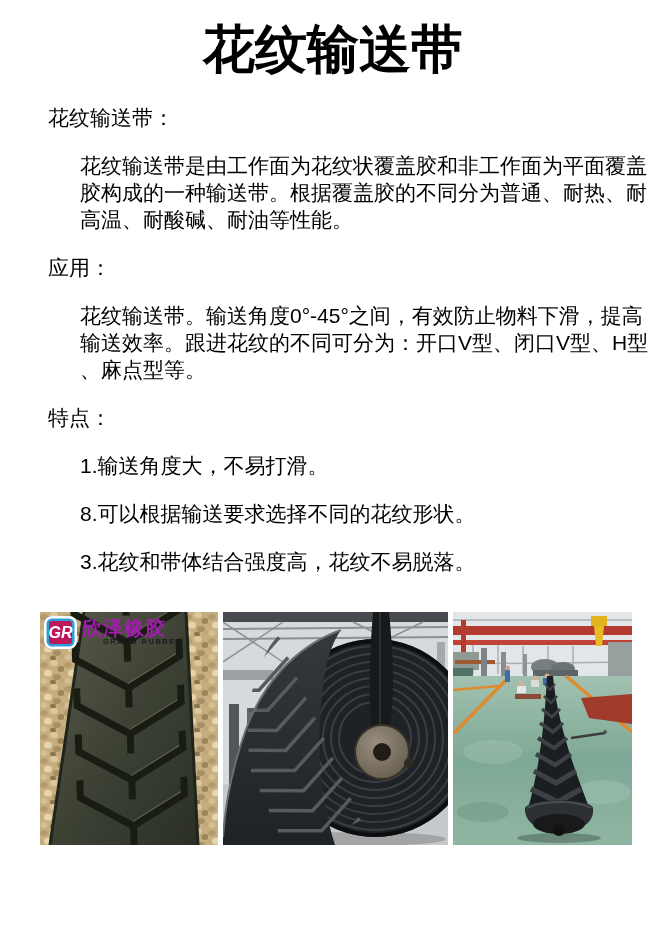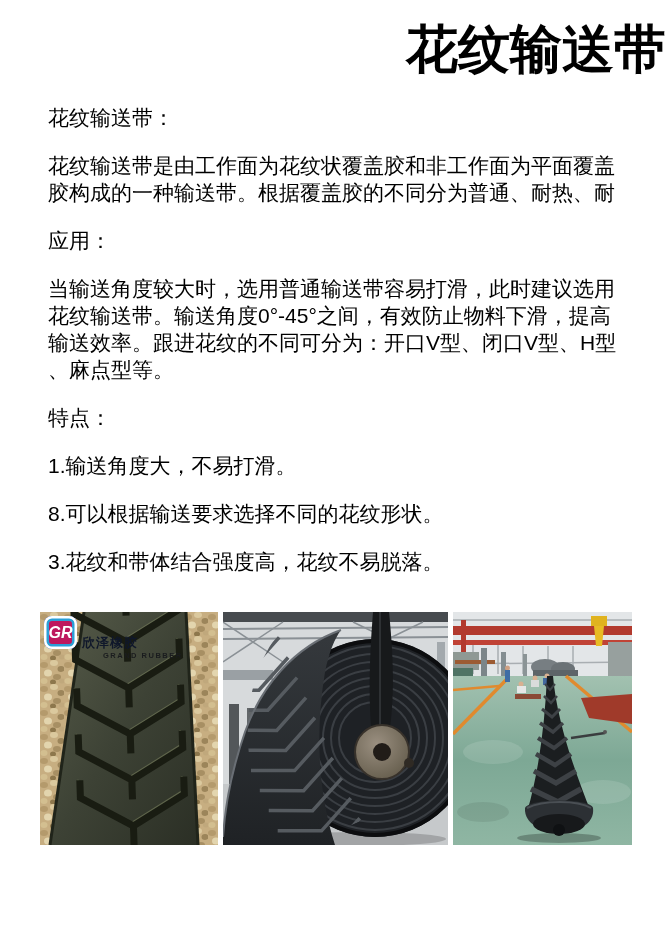--- a/index.html
+++ b/index.html
@@ -2,60 +2,60 @@
 <html><head>
 <meta charset="utf-8">
 <style>
   html,body{margin:0;padding:0;}
   body{
     width:666px;height:930px;background:#ffffff;overflow:hidden;
     font-family:"Liberation Sans","DejaVu Sans",sans-serif;color:#000;
   }
   .title{
     margin:0;padding-top:17px;height:66px;
-    font-size:52px;line-height:64px;font-weight:700;text-align:right;
+    font-size:52px;line-height:64px;font-weight:700;text-align:center;
   }
   .content{padding:21px 24px 0 48px;font-size:21px;line-height:27px;}
   .lbl,.para{margin:0 0 21px 0;}
-  .ln{display:block;white-space:nowrap;}
+  .ln{display:block;white-space:nowrap;margin-left:32px;}
   .photos{display:flex;gap:5px;margin:37px 0 0 40px;}
   .photo{position:relative;margin:0;padding:0;overflow:hidden;height:233px;}
   .photo svg{display:block;}
   .p1{width:178px;}
   .p2{width:225px;}
   .p3{width:179px;}
   .logo{position:absolute;top:4px;left:4px;display:flex;gap:5px;align-items:flex-start;}
   .logo-mark{
     width:33px;height:33px;background:#be185d;border-radius:8px;
     box-shadow:inset 0 0 0 2.5px #ffffff, inset 0 0 0 5px #2b9fd6;
     color:#fff;font-weight:bold;font-style:italic;font-size:16px;
     display:flex;align-items:center;justify-content:center;
   }
-  .logo-cn{color:#0f172a;font-size:13px;font-weight:bold;letter-spacing:1px;line-height:17px;margin-top:18px;white-space:nowrap;}
+  .logo-cn{color:#a21caf;font-size:20px;font-weight:bold;letter-spacing:1px;line-height:17px;margin-top:4px;white-space:nowrap;}
   .logo-en{color:#1a1c1e;font-size:7.5px;font-weight:bold;letter-spacing:1.5px;white-space:nowrap;margin-left:21px;}
 </style>
 </head>
 <body>
 
 <div class="page">
 
   <h1 class="title">花纹输送带</h1>
 
   <div class="content">
     <p class="lbl">花纹输送带：</p>
 
     <p class="para">
       <span class="ln">花纹输送带是由工作面为花纹状覆盖胶和非工作面为平面覆盖</span>
       <span class="ln">胶构成的一种输送带。根据覆盖胶的不同分为普通、耐热、耐</span>
+      <span class="ln">高温、耐酸碱、耐油等性能。</span>
     </p>
 
     <p class="lbl">应用：</p>
 
     <p class="para">
-      <span class="ln">当输送角度较大时，选用普通输送带容易打滑，此时建议选用</span>
       <span class="ln">花纹输送带。输送角度0°-45°之间，有效防止物料下滑，提高</span>
       <span class="ln">输送效率。跟进花纹的不同可分为：开口V型、闭口V型、H型</span>
       <span class="ln">、麻点型等。</span>
     </p>
 
     <p class="lbl">特点：</p>
 
     <p class="para">
       <span class="ln">1.输送角度大，不易打滑。</span>
     </p>

